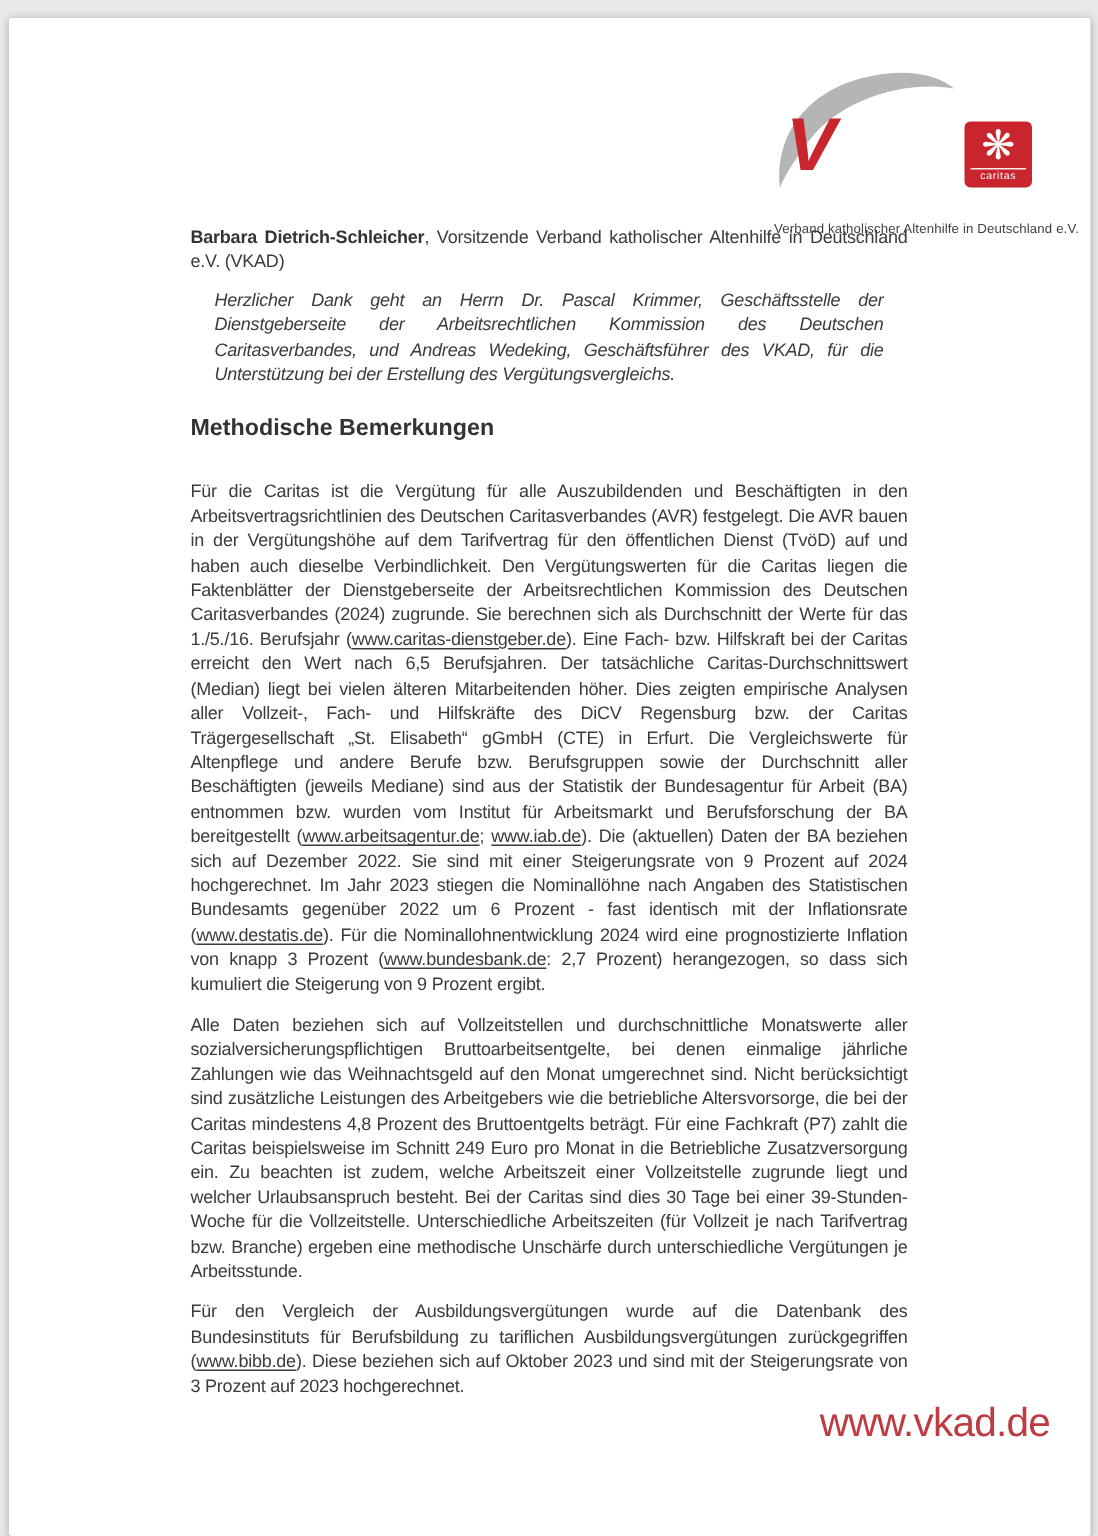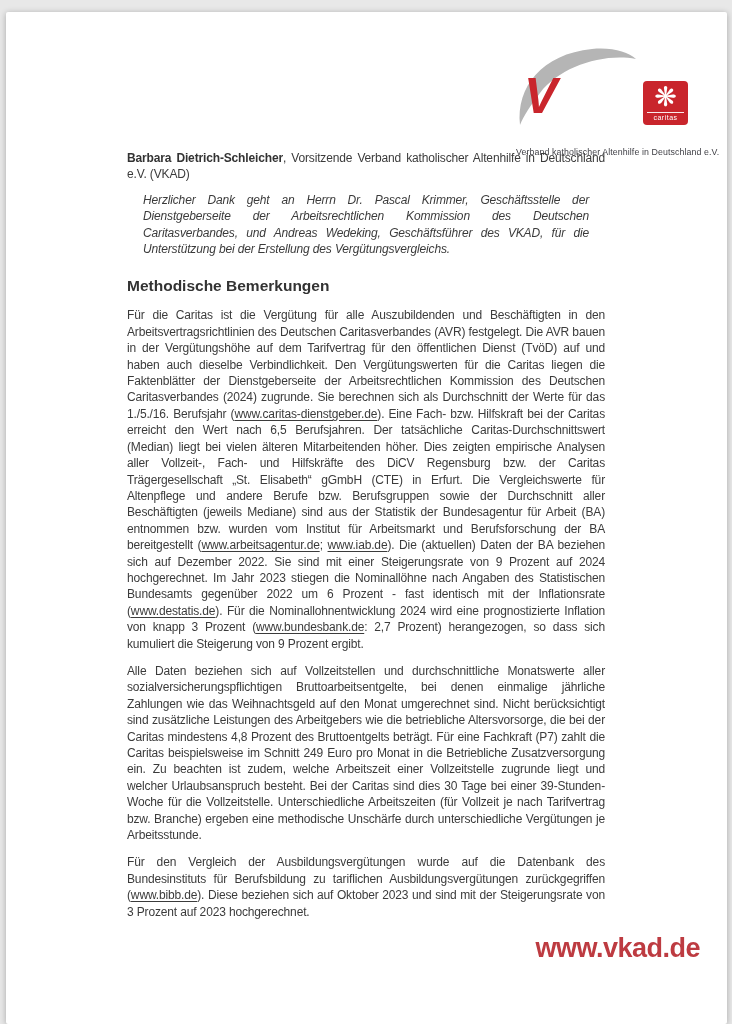--- a/index.html
+++ b/index.html
@@ -31,24 +31,24 @@
     border-top:1px solid rgba(255,255,255,0.9);width:37px;text-align:center;padding-top:1px;}
   .logo-caption{position:absolute;left:16px;top:86px;white-space:nowrap;
     font-size:8.8px;color:#3f3f45;letter-spacing:0.1px;margin-top:16px;}
 
   
   .h-authors{font-size:13.5px;font-weight:bold;color:#333;margin:0 0 12px;}
   .author-p{font-size:12px;line-height:16.4px;letter-spacing:-0.15px;margin:0 0 9px;text-align:justify;}
   .author-p b{color:#333;}
   .thanks{font-size:12px;line-height:16.4px;letter-spacing:-0.15px;margin:6px 16px 0;
     font-style:italic;text-align:justify;}
-  .h-section{font-size:15.5px;font-weight:bold;color:#333;margin:20px 0 12px;}
+  .h-section{font-size:15.5px;font-weight:bold;color:#333;margin:20px 0 24px;}
   .p{font-size:12px;line-height:16.4px;letter-spacing:-0.15px;margin:0 0 11px;text-align:justify;}
   .doclink{color:inherit;text-decoration:underline;text-underline-offset:2px;cursor:pointer;}
-  .big-url{position:absolute;right:27px;top:921px;font-size:27px;font-weight:bold;
+  .big-url{position:absolute;right:27px;top:921px;font-size:27px;font-weight:normal;
     letter-spacing:-0.5px;}
 </style>
 </head>
 <body>
 
 <div class="sheet">
 
   <div class="logo">
     <svg class="swoosh" viewBox="0 0 140 85" aria-hidden="true">
       <path d="M20,80 C16,42 42,9 92,4 C112,2 128,7 136,14 C102,8 60,22 40,48 C31,60 24,70 20,80 Z" fill="#b5b5b5"></path>

